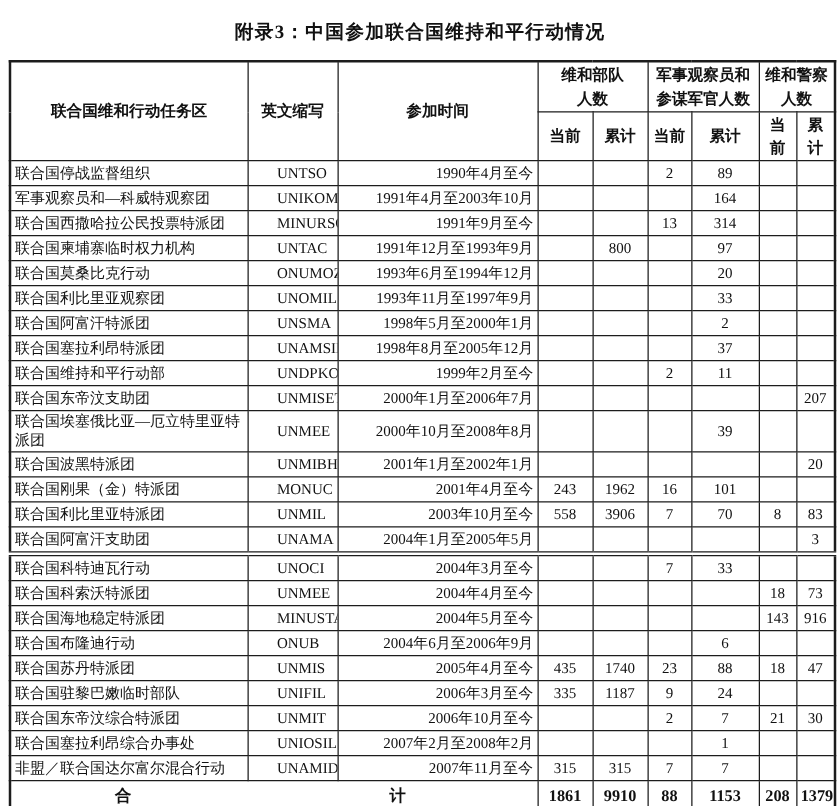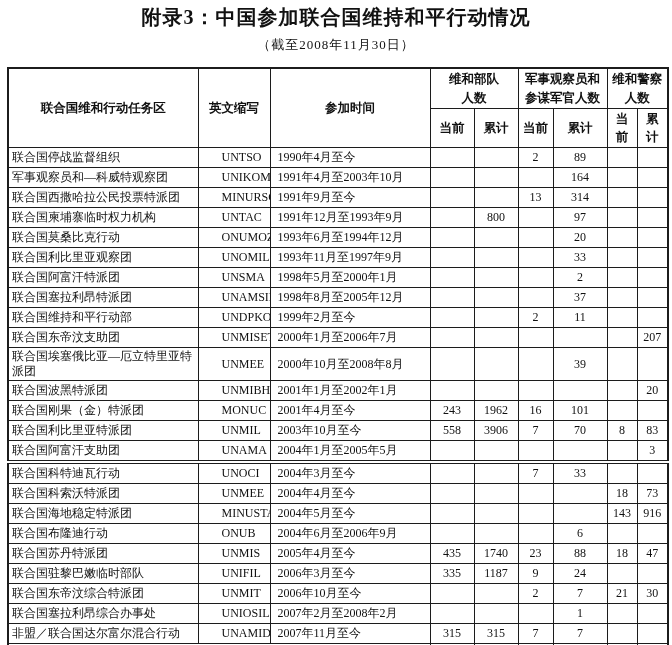--- a/index.html
+++ b/index.html
@@ -3,22 +3,22 @@
 <meta charset="utf-8">
 <style>
   html,body{margin:0;padding:0;}
   body{
     width:672px;height:645px;background:#ffffff;color:#111;
     font-family:"Liberation Serif","DejaVu Serif",serif;
     -webkit-font-smoothing:antialiased;
   }
   .page{width:672px;height:645px;overflow:hidden;}
   .title{
-    text-align:center;font-weight:bold;font-size:20px;
-    padding-top:4px;letter-spacing:1px;
+    text-align:center;font-weight:bold;font-size:15px;
+    padding-top:16px;letter-spacing:1px;
   }
   .subtitle{
     text-align:center;font-size:13px;margin-top:5px;letter-spacing:1px;
   }
   table{
     border-collapse:collapse;table-layout:fixed;
     width:660px;margin:13px 0 0 7px;
     border:2px solid #1c1c1c;
   }
   th,td{
@@ -27,34 +27,33 @@
     overflow:hidden;vertical-align:middle;
   }
   thead th{
     font-weight:bold;white-space:pre-line;line-height:1.45;font-size:12.5px;text-align:center;
   }
   thead tr.grp-row th{height:37px;}
   thead tr.sub-row th{height:35px;}
   tbody td{height:17px;line-height:1.25;}
   td.c-mission{text-align:left;padding-left:3px;}
   td.c-abbr{text-align:left;padding-left:23px;font-family:"Liberation Serif",serif;}
-  td.c-period{text-align:left;padding-left:7px;}
+  td.c-period{text-align:right;padding-left:7px;}
   tr.split td{border-bottom:4px double #1c1c1c;}
   tfoot td{font-weight:bold;height:22px;font-size:13px;}
   .heji{
     display:flex;justify-content:space-between;
     padding:0 102px 0 80px;font-weight:bold;font-size:13px;
   }
 </style>
 </head>
 <body>
 
 <div class="page">
   <div class="title">附录3：中国参加联合国维持和平行动情况</div>
-  <div class="subtitle">（截至2008年11月30日）</div>
 
   <table>
     <colgroup>
       <col style="width:190px">
         <col style="width:72px">
         <col style="width:160px">
       <col style="width:44px">
         <col style="width:44px">
       <col style="width:35px">
         <col style="width:54px">

